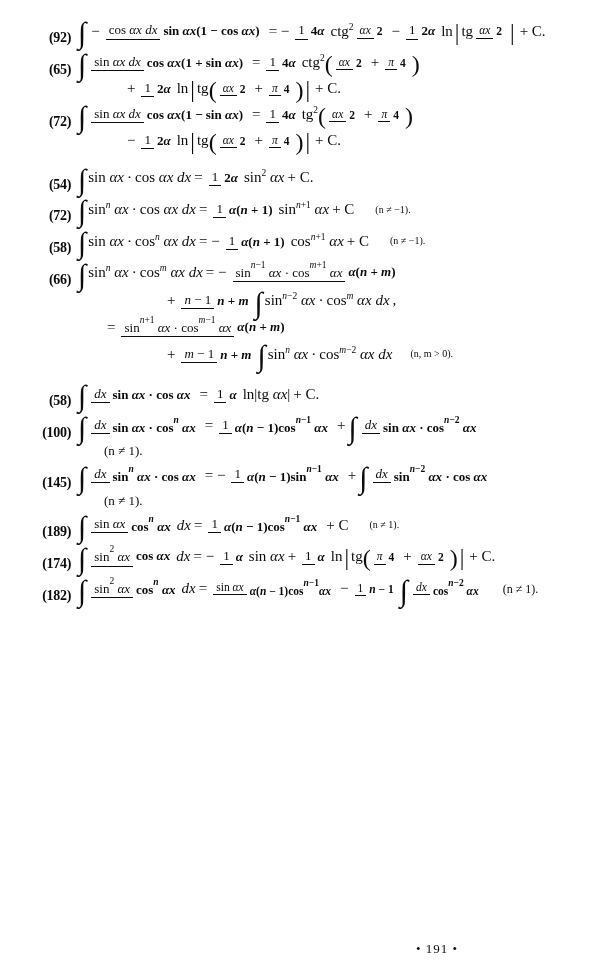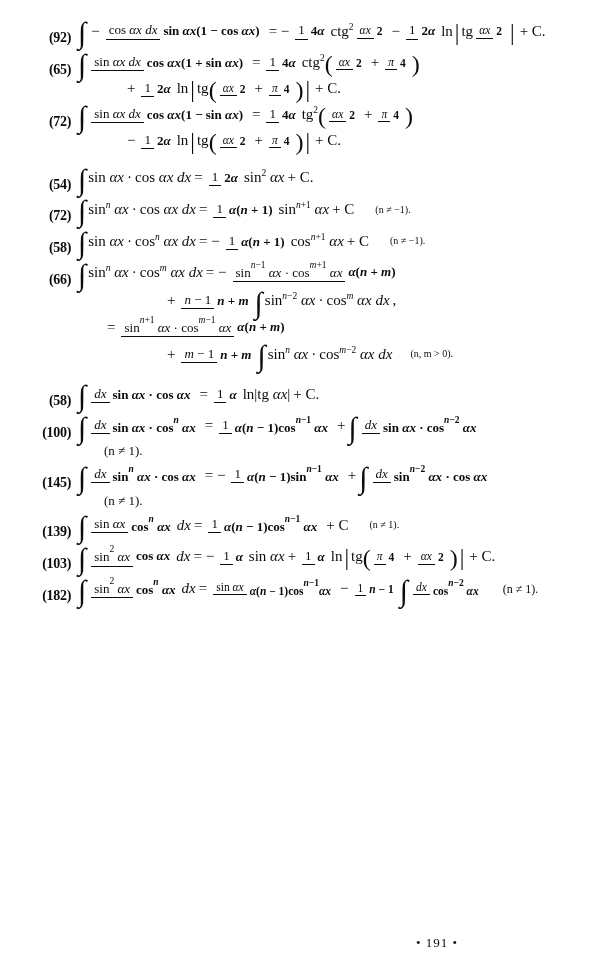--- a/index.html
+++ b/index.html
@@ -107,21 +107,21 @@
     top: 1px;
     padding: 0 2px;
   }
   .cond {
     padding-left: 18px;
     font-size: 10px;
   }
   .page-number {
     position: absolute;
     right: 22px;
-    bottom: 18px;
+    bottom: 12px;
     font-size: 13px;
     letter-spacing: 1px;
   }
   .spacer-sm { height: 6px; }
   .spacer-md { height: 11px; }
   .mini { font-size: 13px; }
   .tiny { font-size: 12px; }
 </style>
 </head>
 <body>
@@ -461,42 +461,42 @@
           </span>
         </div>
         <div class="spacer-sm"></div>
         <div class="line indent-small">
           <span class="mini">(n ≠ 1).</span>
         </div>
       </div>
     </div>
 
     <div class="formula">
-      <div class="tag">(139)</div>
+      <div class="tag">(189)</div>
       <div class="body">
         <div class="line">
           <span class="intsym">∫</span>
           <span class="frac">
             <span class="num"><span class="rm">sin</span> <span class="it">αx</span></span>
             <span class="den"><span class="rm">cos</span><span class="sup"><span class="it">n</span></span> <span class="it">αx</span></span>
           </span>
           <span class="it">dx</span>
           <span class="op">=</span>
           <span class="frac">
             <span class="num">1</span>
             <span class="den"><span class="it">α</span>(<span class="it">n</span> − 1)<span class="rm">cos</span><span class="sup"><span class="it">n</span>−1</span> <span class="it">αx</span></span>
           </span>
           <span class="op">+ C</span>
           <span class="cond">(n ≠ 1).</span>
         </div>
       </div>
     </div>
 
     <div class="formula">
-      <div class="tag">(103)</div>
+      <div class="tag">(174)</div>
       <div class="body">
         <div class="line">
           <span class="intsym">∫</span>
           <span class="frac">
             <span class="num"><span class="rm">sin</span><span class="sup">2</span> <span class="it">αx</span></span>
             <span class="den"><span class="rm">cos</span> <span class="it">αx</span></span>
           </span>
           <span class="it">dx</span>
           <span class="op">= −</span>
           <span class="frac">

